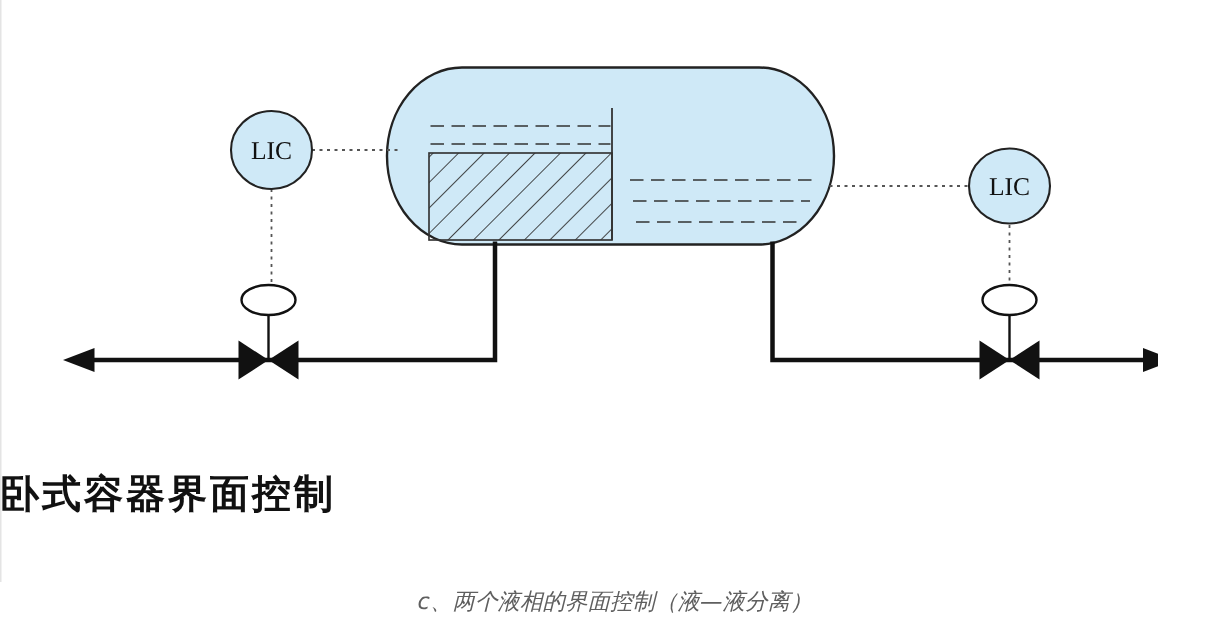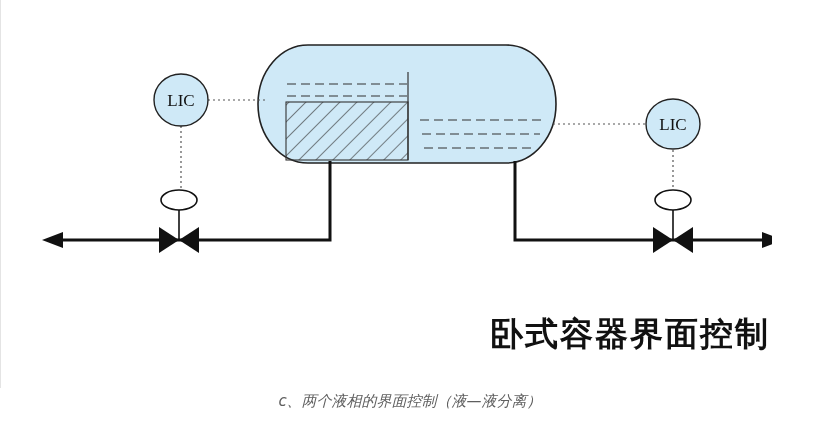--- a/index.html
+++ b/index.html
@@ -29,22 +29,22 @@
     top: 0;
     width: 820px;
     height: 300px;
     display: block;
   }
   .diagram-title {
     position: absolute;
     left: 0;
     top: 312px;
     width: 770px;
-    text-align: right;
-    font-size: 33px;
+    text-align: left;
+    font-size: 26px;
     font-weight: bold;
     color: #111111;
     letter-spacing: 2px;
     font-family: "DejaVu Sans", sans-serif;
   }
   .figure-caption {
     position: absolute;
     left: 0;
     top: 392px;
     width: 820px;

